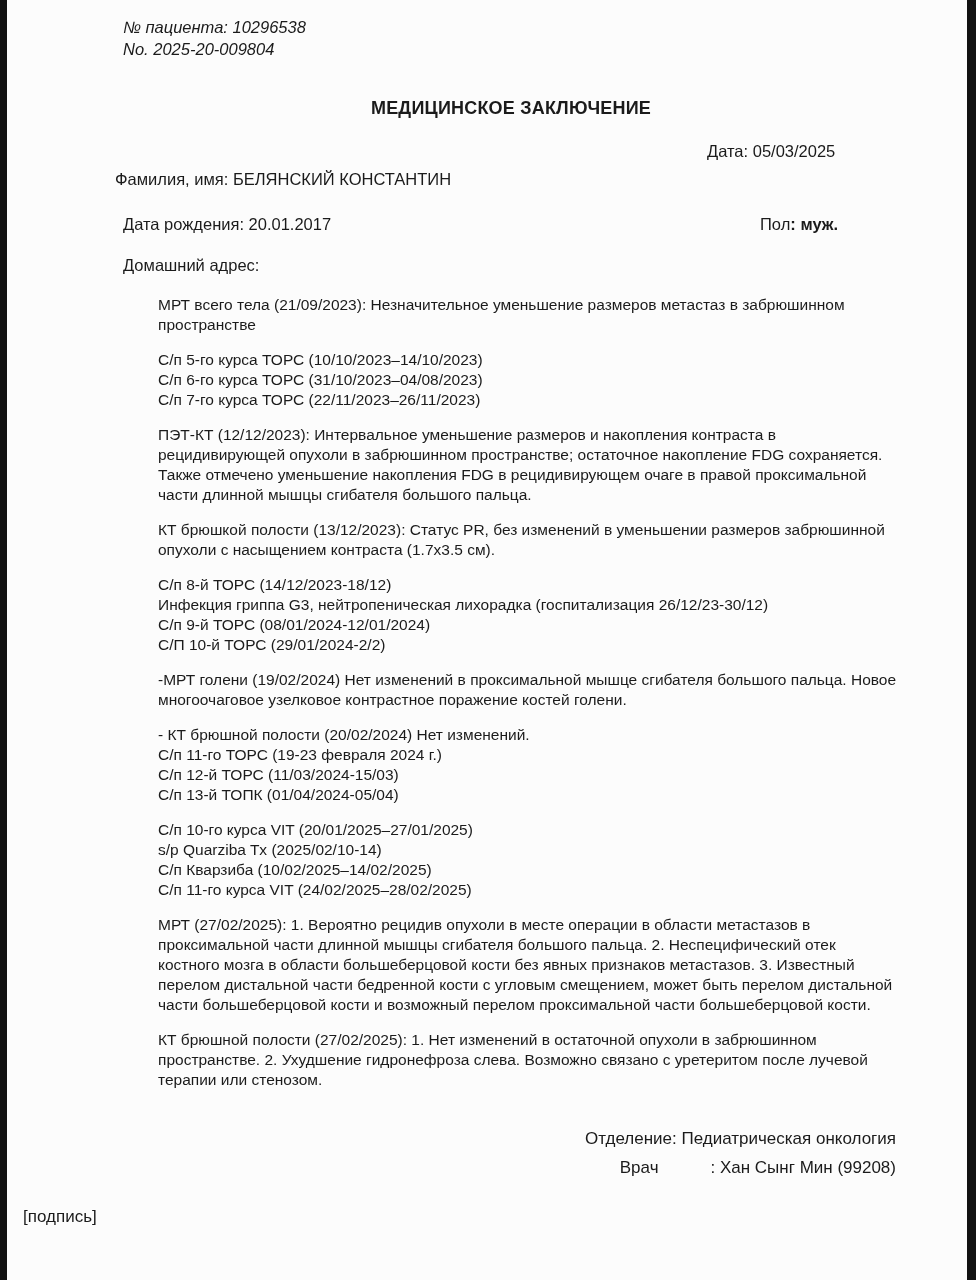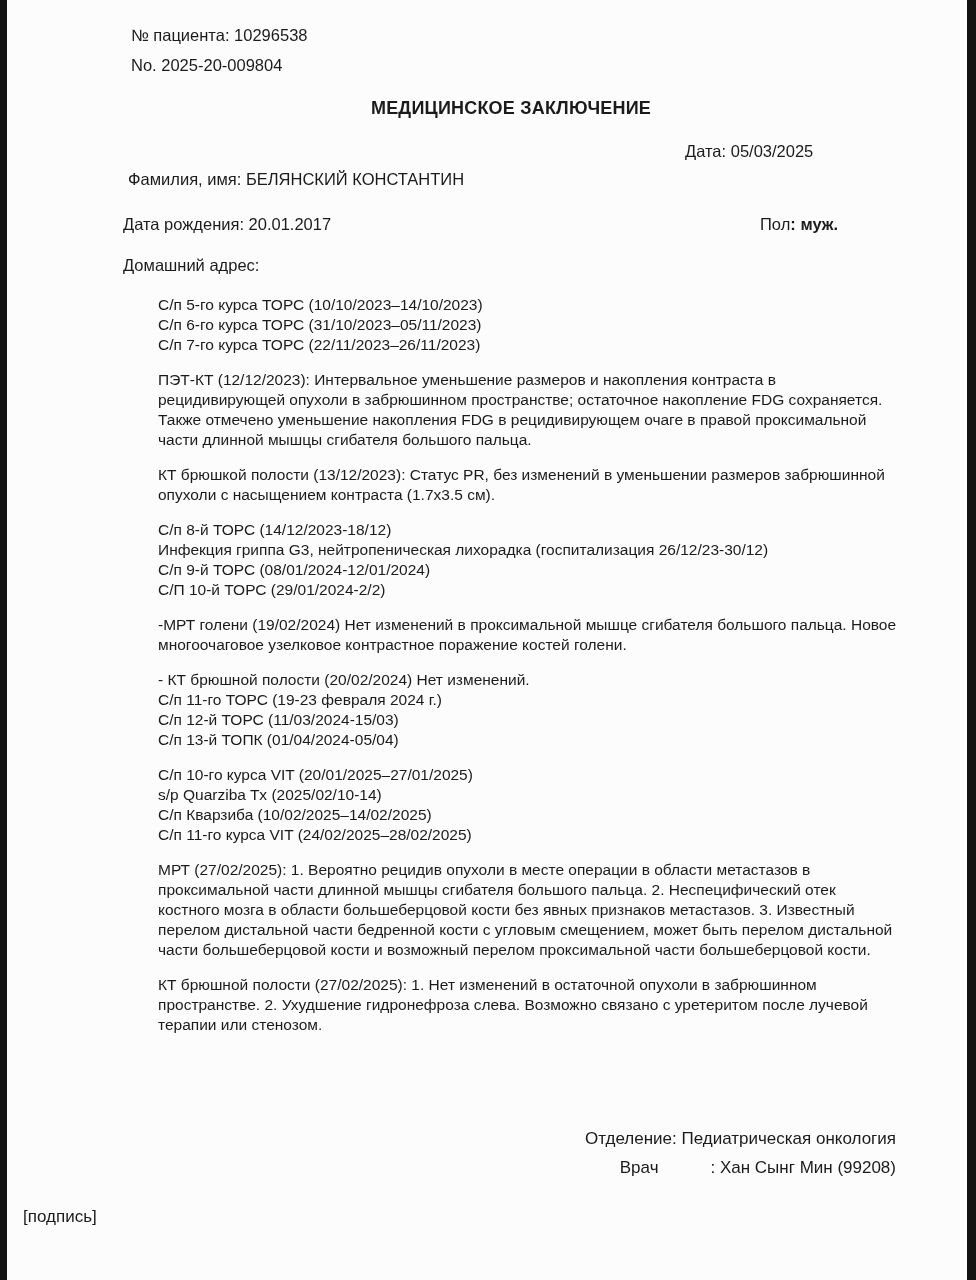--- a/index.html
+++ b/index.html
@@ -4,27 +4,27 @@
 <style>
   html,body { margin:0; padding:0; }
   body { background:#101010; font-family:"Liberation Sans", sans-serif; }
   .screen { position:relative; width:976px; height:1280px; background:#101010; overflow:hidden; }
   .page { position:absolute; left:7px; top:0; width:960px; height:1280px; background:#fcfcfc; color:#1b1b1b; }
   .edge { position:absolute; top:0; bottom:0; background:#121212; }
   .edge-left { left:0; width:7px; }
   .edge-right { right:0; width:9px; }
 
   .ids { position:absolute; left:116px; top:16px; font-size:16.5px; line-height:22px; }
-  .ids p { margin:8px; }
+  .ids p { margin:0;font-style:italic; }
 
   .title { position:absolute; left:0; top:98px; width:100%; box-sizing:border-box; padding-left:48px;
            text-align:center; font-size:18px; font-weight:bold; letter-spacing:0.2px; }
 
-  .date  { position:absolute; left:678px; top:142px; font-size:16.5px; }
-  .name  { position:absolute; left:121px; top:170px; font-size:16.5px; }
+  .date  { position:absolute; left:700px; top:142px; font-size:16.5px; }
+  .name  { position:absolute; left:108px; top:170px; font-size:16.5px; }
   .birth-row { position:absolute; left:116px; top:215px; width:744px; font-size:16.5px; }
   .sex   { position:absolute; left:605px; top:0;margin-left:32px; }
   .sex b { font-weight:bold; }
   .addr  { position:absolute; left:116px; top:256px; font-size:16.5px; }
 
   .body  { position:absolute; left:151px; top:295px; width:742px; font-size:15.5px; line-height:20px; }
   .para  { margin:0 0 15px 0; }
   .line  { margin:0; }
 
   .footer { position:absolute; left:0; top:1122px; width:100%; box-sizing:border-box; padding-right:67px;
@@ -52,22 +52,25 @@
 
     <div class="birth-row" style="position:absolute;">
       <span>Дата рождения: 20.01.2017</span>
       <span class="sex"><span>Пол</span><b>: муж.</b></span>
     </div>
 
     <div class="addr">Домашний адрес:</div>
 
     <main class="body">
       <section class="para">
+        <p class="line">МРТ всего тела (21/09/2023): Незначительное уменьшение размеров метастаз в забрюшинном пространстве</p>
+      </section>
+      <section class="para">
         <p class="line">С/п 5-го курса ТОРС (10/10/2023–14/10/2023)</p>
-        <p class="line">С/п 6-го курса ТОРС (31/10/2023–05/11/2023)</p>
+        <p class="line">С/п 6-го курса ТОРС (31/10/2023–04/08/2023)</p>
         <p class="line">С/п 7-го курса ТОРС (22/11/2023–26/11/2023)</p>
       </section>
       <section class="para">
         <p class="line">ПЭТ-КТ (12/12/2023): Интервальное уменьшение размеров и накопления контраста в рецидивирующей опухоли в забрюшинном пространстве; остаточное накопление FDG сохраняется. Также отмечено уменьшение накопления FDG в рецидивирующем очаге в правой проксимальной части длинной мышцы сгибателя большого пальца.</p>
       </section>
       <section class="para">
         <p class="line">КТ брюшкой полости (13/12/2023): Статус PR, без изменений в уменьшении размеров забрюшинной опухоли с насыщением контраста (1.7x3.5 см).</p>
       </section>
       <section class="para">
         <p class="line">С/п 8-й ТОРС (14/12/2023-18/12)</p>

